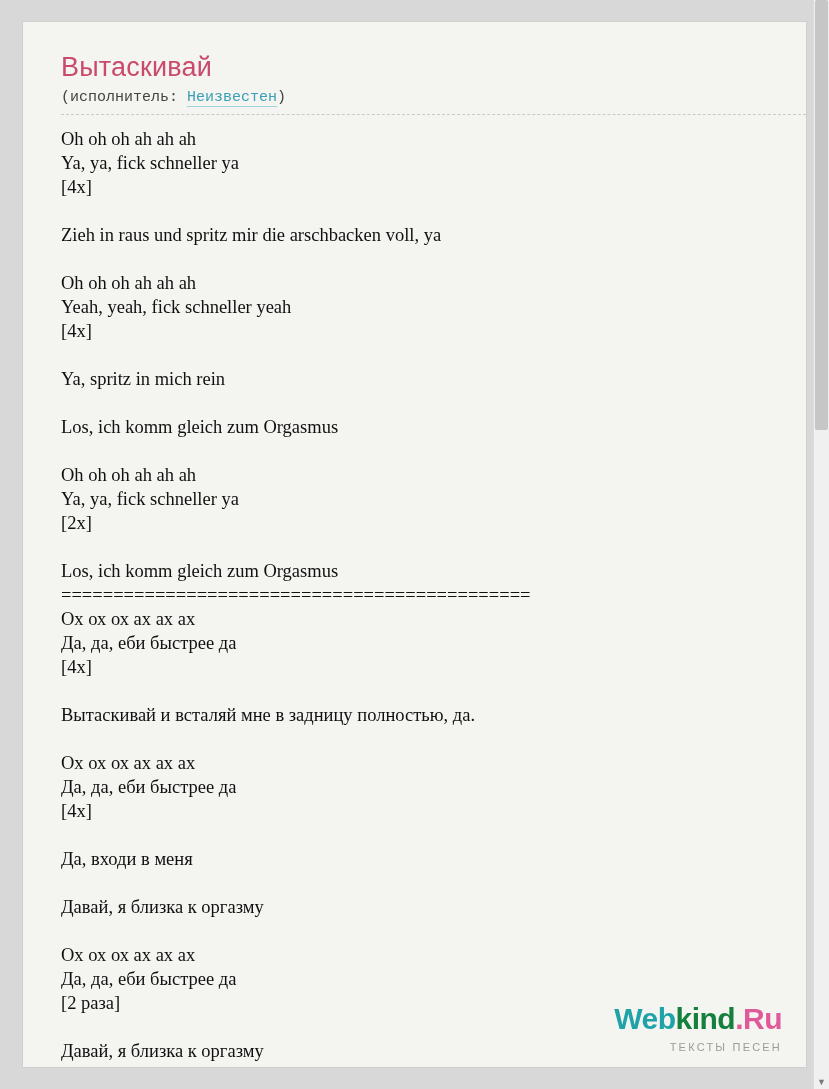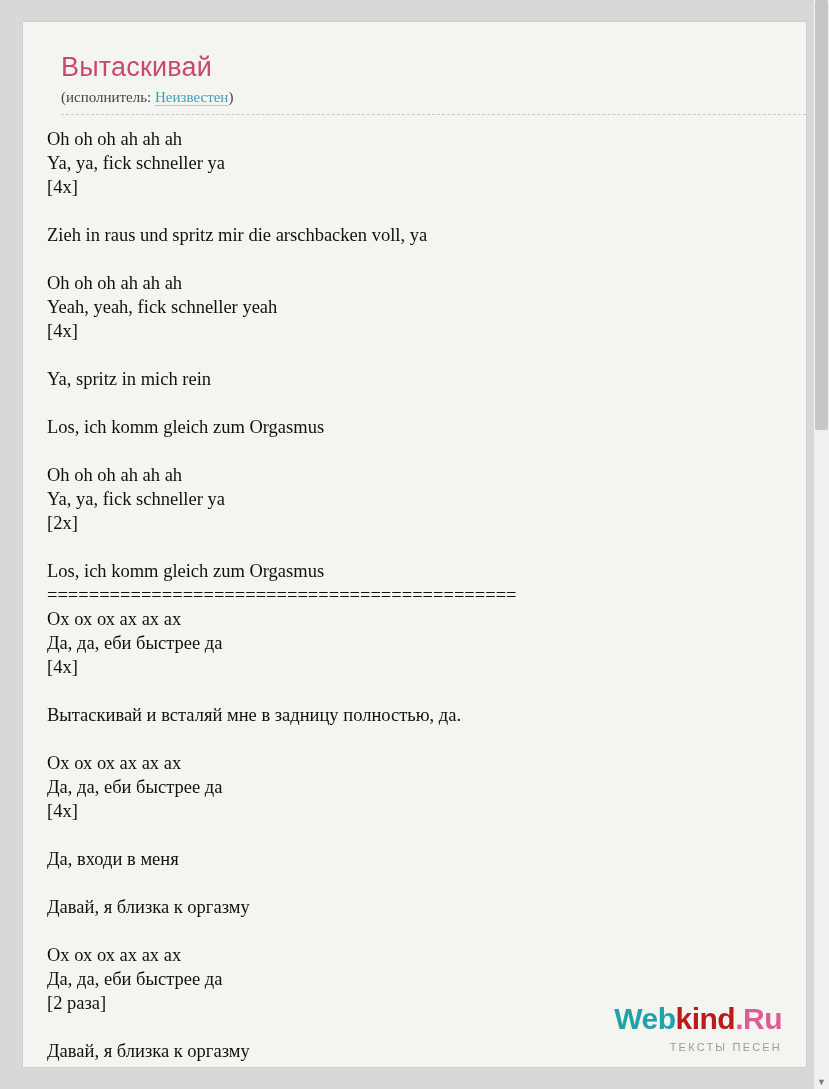--- a/index.html
+++ b/index.html
@@ -27,37 +27,37 @@
   }
   .title {
     font-family: "Liberation Sans", sans-serif;
     font-size: 27px;
     color: #c94a6b;
     margin: 10px 0 6px 18px;
     font-weight: normal;
     letter-spacing: 0.2px;
   }
   .artist-line {
-    font-family: Liberation Serif, serif;
+    font-family: Liberation Mono, monospace;
     font-size: 15px;
     color: #444;
     margin: 0 0 4px 18px;
     padding-bottom: 8px;
     border-bottom: 1px dashed #c9c9c9;
     width: 745px;
     box-sizing: border-box;
   }
   .artist-link {
     color: #3aa0b5;
     text-decoration: none;
     border-bottom: 1px solid #9fd3dd;
     cursor: pointer;
   }
   .lyrics {
-    margin: 12px 0 0 4px;
+    margin: 12px 0 0 18px;
     font-size: 18.5px;
     line-height: 24px;
     color: #111;
     white-space: pre-wrap;
     word-break: break-word;
     overflow: hidden;
     max-height: 935px;
   }
   .watermark {
     position: absolute;
@@ -67,21 +67,21 @@
     line-height: 1;
     user-select: none;
   }
   .wm-main {
     font-family: "Liberation Sans", sans-serif;
     font-size: 30px;
     font-weight: bold;
     letter-spacing: -0.5px;
   }
   .wm-web { color: #1fa3a8; text-align: center; }
-  .wm-kind { color: #b91c1c; }
+  .wm-kind { color: #15803d; }
   .wm-ru { color: #e05a9a; }
   .wm-sub {
     font-family: "Liberation Sans", sans-serif;
     font-size: 11px;
     color: #9b9b9b;
     letter-spacing: 2.2px;
     margin-top: 8px;
   }
   .scroll-track {
     position: absolute;

